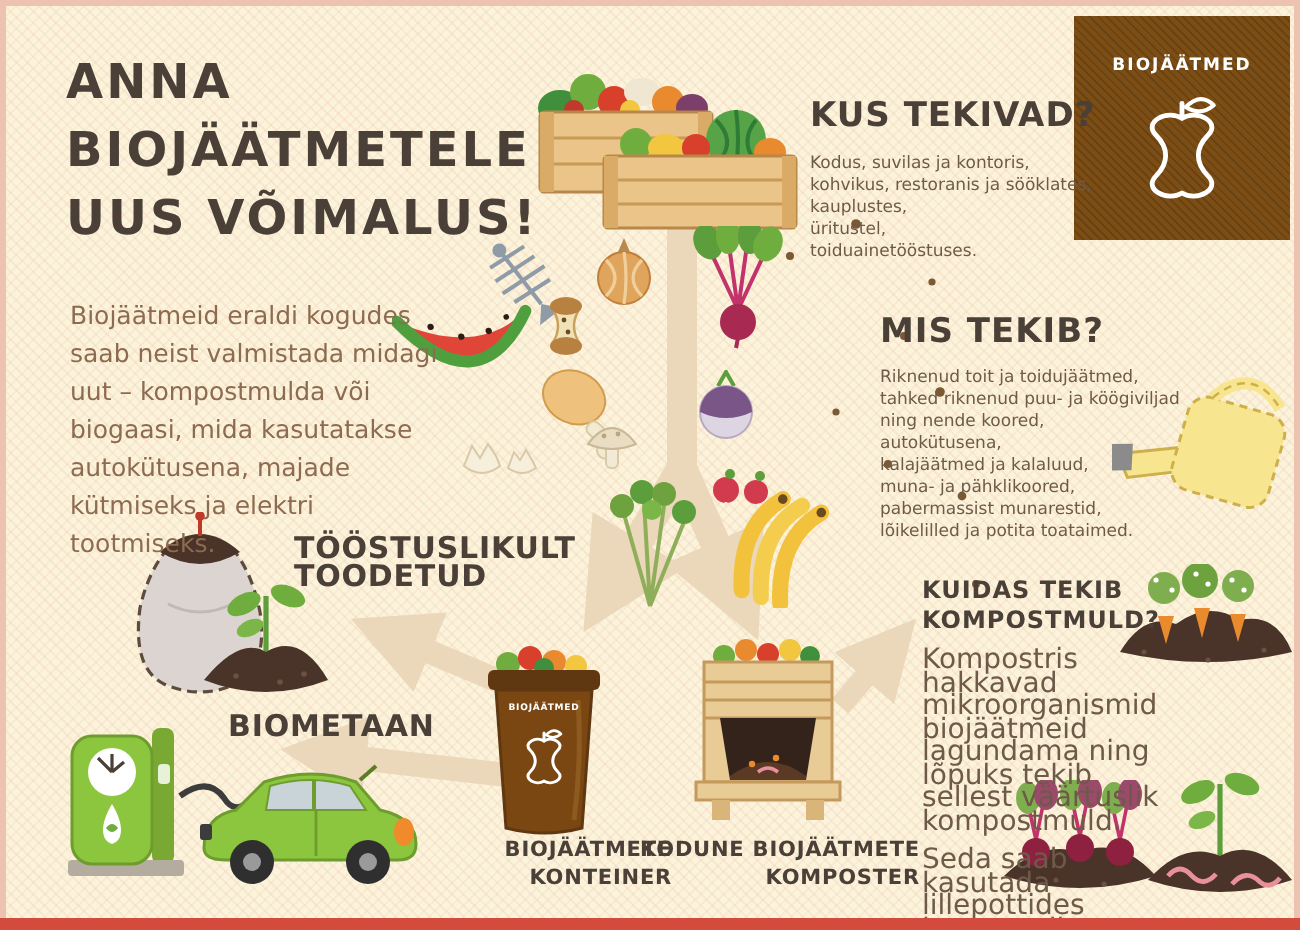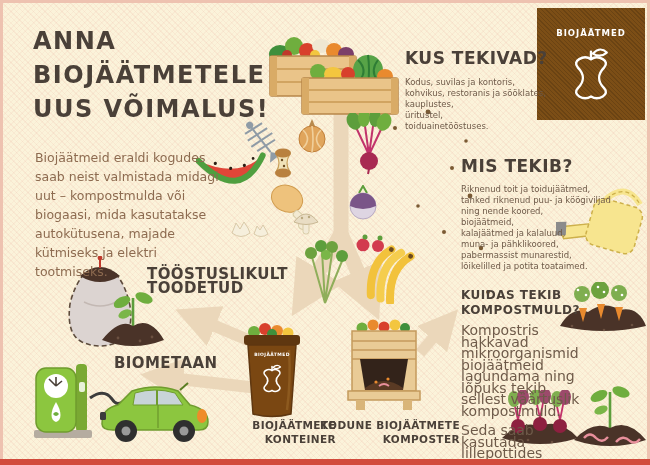--- a/index.html
+++ b/index.html
@@ -118,27 +118,27 @@
   <div class="abs z3" style="left:405px;top:48px">
     <div class="h2">KUS TEKIVAD?</div>
     <div style="height:9px"></div>
     <div class="body-line">Kodus, suvilas ja kontoris,</div>
     <div class="body-line">kohvikus, restoranis ja sööklates,</div>
     <div class="body-line">kauplustes,</div>
     <div class="body-line">üritustel,</div>
     <div class="body-line">toiduainetööstuses.</div>
   </div>
 
-  <div class="abs z3" style="left:461px;top:156px">
+  <div class="abs z3" style="left:440px;top:156px">
     <div class="h2">MIS TEKIB?</div>
     <div style="height:8px"></div>
     <div class="body-line">Riknenud toit ja toidujäätmed,</div>
     <div class="body-line">tahked riknenud puu- ja köögiviljad</div>
     <div class="body-line">ning nende koored,</div>
-    <div class="body-line">biojäätmeid,</div>
+    <div class="body-line">autokütusena,</div>
     <div class="body-line">kalajäätmed ja kalaluud,</div>
     <div class="body-line">muna- ja pähklikoored,</div>
     <div class="body-line">pabermassist munarestid,</div>
     <div class="body-line">lõikelilled ja potita toataimed.</div>
   </div>
 
   <div class="abs z3" style="left:461px;top:288px">
     <div class="h2" style="font-size:12px;line-height:15px">KUIDAS TEKIB</div>
     <div class="h2" style="font-size:12px;line-height:15px">KOMPOSTMULD?</div>
     <div style="height:7px"></div>

